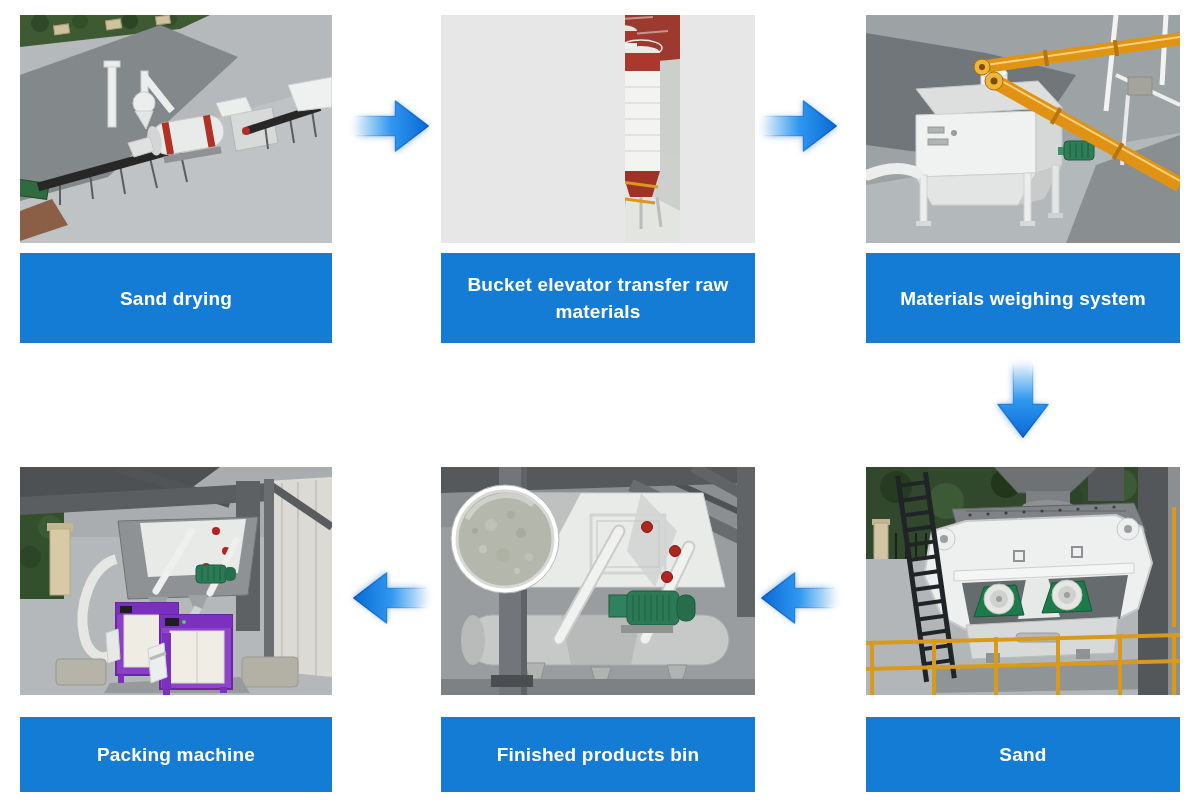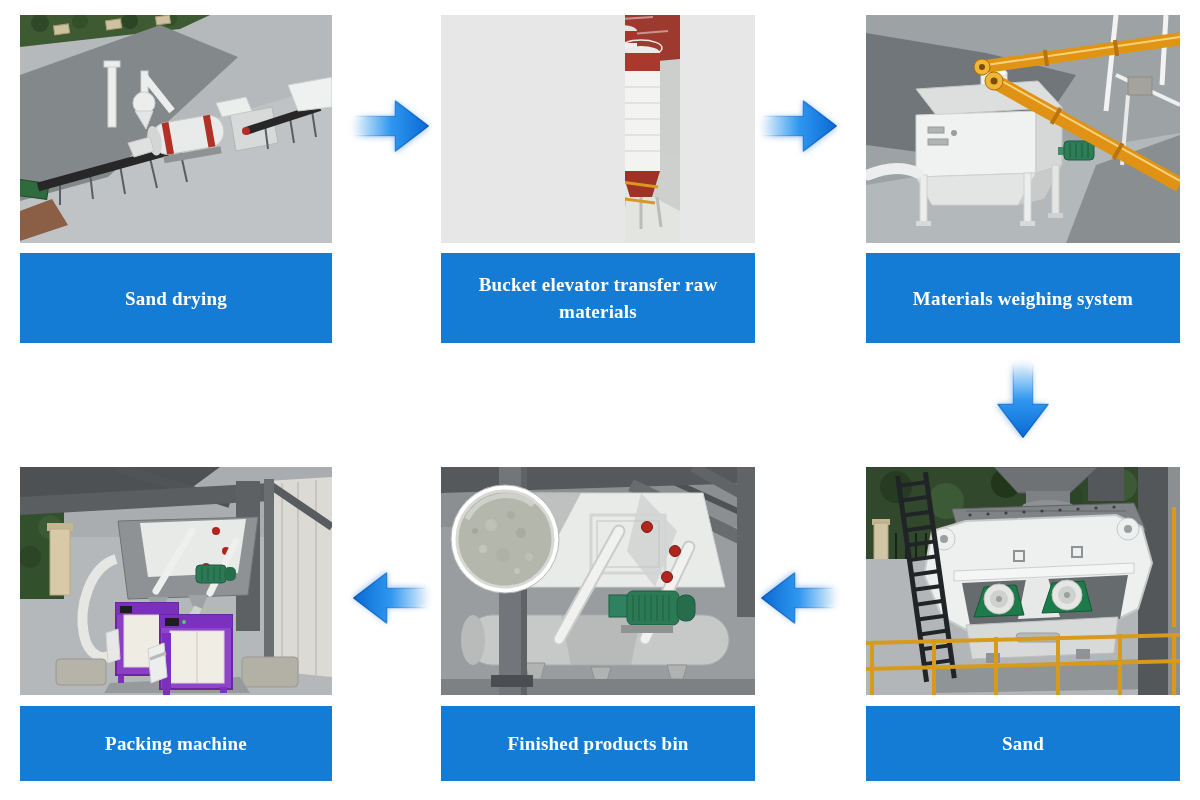--- a/index.html
+++ b/index.html
@@ -1,35 +1,35 @@
 <!DOCTYPE html>
 <html><head>
 <meta charset="utf-8">
 <style>
   html,body{margin:0;padding:0;background:#ffffff;}
   .canvas{
     position:relative;width:1200px;height:800px;background:#ffffff;overflow:hidden;
-    font-family:Liberation Serif, serif;
+    font-family:Liberation Sans, sans-serif;
   }
   .step{position:absolute;}
   .pos-r1c1{left:20px;top:15px;width:312px;}
   .pos-r1c2{left:441px;top:15px;width:314px;}
   .pos-r1c3{left:866px;top:15px;width:314px;border-radius:32px;}
   .pos-r2c1{left:20px;top:467px;width:312px;}
   .pos-r2c2{left:441px;top:467px;width:314px;border-radius:31px;}
   .pos-r2c3{left:866px;top:467px;width:314px;}
   .photo{height:228px;overflow:hidden;background:#cfd2d3;}
   .photo svg{display:block;width:100%;height:100%;}
   .label{
     margin-top:10px;height:90px;background:#147cd4;color:#ffffff;
     display:flex;align-items:center;justify-content:center;text-align:center;
     font-weight:bold;font-size:19px;line-height:27px;padding:0 14px;box-sizing:border-box;
     letter-spacing:.2px;
   }
-  .row2 .label{margin-top:11px;height:75px;}
+  .row2 .label{margin-top:22px;height:75px;}
   .arrow{position:absolute;width:78px;height:64px;filter:drop-shadow(0 1px 3px rgba(30,120,220,.45));}
   .arrow svg{display:block;width:100%;height:100%;overflow:visible;}
   .a-right1{left:352px;top:94px;}
   .a-right2{left:760px;top:94px;}
   .a-down{left:984px;top:368px;transform:rotate(90deg);}
   .a-left1{left:352px;top:566px;transform:rotate(180deg);}
   .a-left2{left:760px;top:566px;transform:rotate(180deg);}
 </style>
 </head>
 <body>

